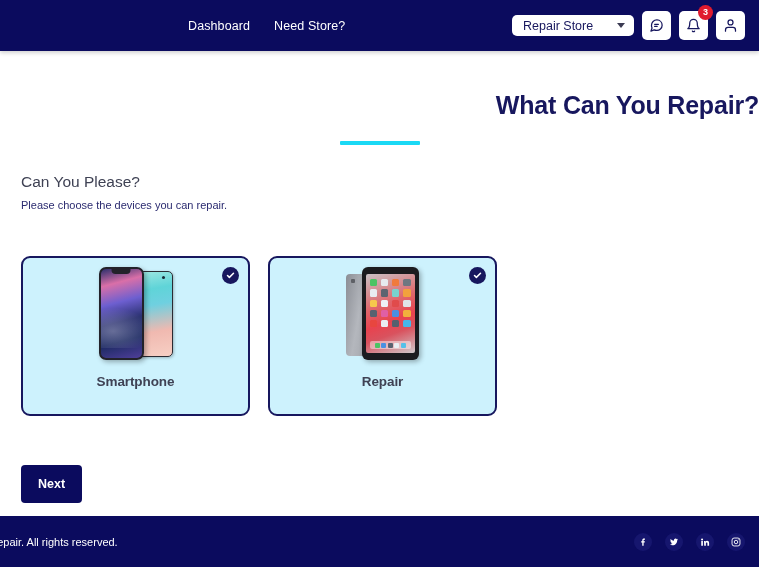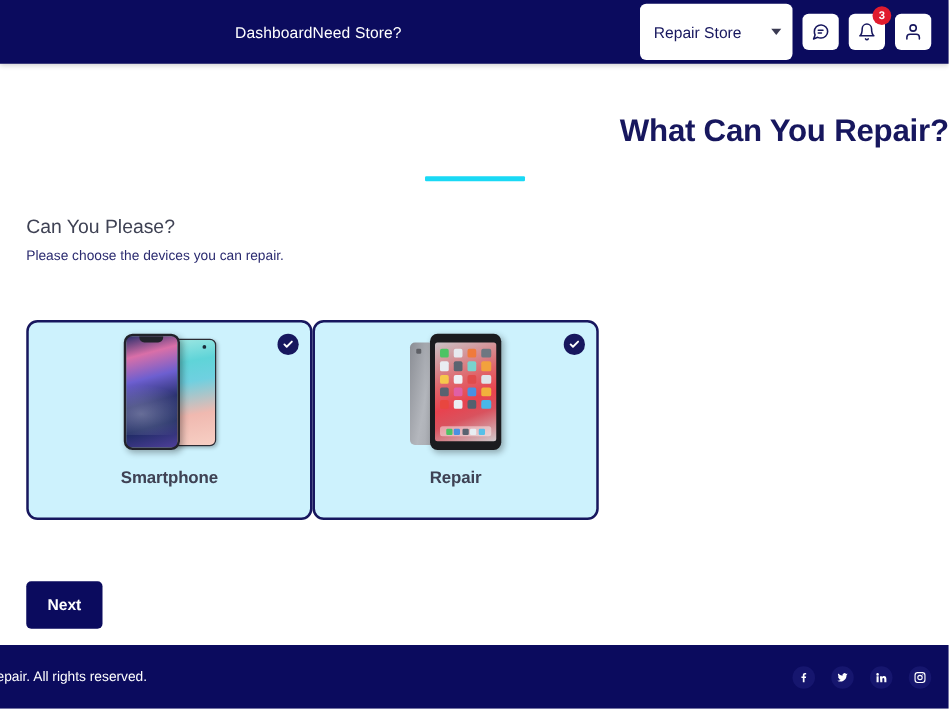--- a/index.html
+++ b/index.html
@@ -25,20 +25,21 @@
     background: #0b0b5e;
     display: flex;
     align-items: center;
     box-shadow: 0 2px 4px rgba(0,0,0,0.18);
     z-index: 20;
   }
 
   .nav-links {
     display: flex;
     align-items: center;
+    gap: 24px;
     margin-left: 188px;
   }
 
   .nav-link {
     color: #ffffff;
     font-size: 12.5px;
     text-decoration: none;
     letter-spacing: 0.1px;
     white-space: nowrap;
     cursor: pointer;
@@ -49,21 +50,21 @@
     right: 14px;
     top: 0;
     height: 51px;
     display: flex;
     align-items: center;
     gap: 8px;
   }
 
   .store-select {
     width: 122px;
-    height: 45px;
+    height: 21px;
     background: #ffffff;
     border-radius: 5px;
     display: flex;
     align-items: center;
     justify-content: space-between;
     padding: 0 9px 0 11px;
     cursor: pointer;
   }
   .store-select-label {
     font-size: 12.5px;
@@ -145,20 +146,21 @@
     margin: 8px 0 0 21px;
     font-size: 11px;
     color: #2b2b70;
   }
 
   .cards {
     position: absolute;
     top: 205px;
     left: 21px;
     display: flex;
+    gap: 18px;
   }
 
   .device-card {
     width: 229px;
     height: 160px;
     background: #cdf2fd;
     border: 2px solid #17175e;
     border-radius: 9px;
     position: relative;
     cursor: pointer;

